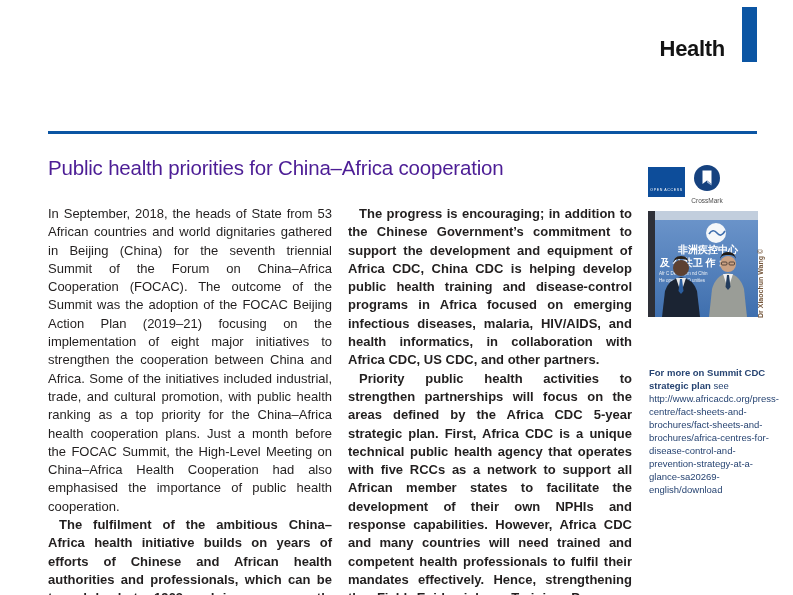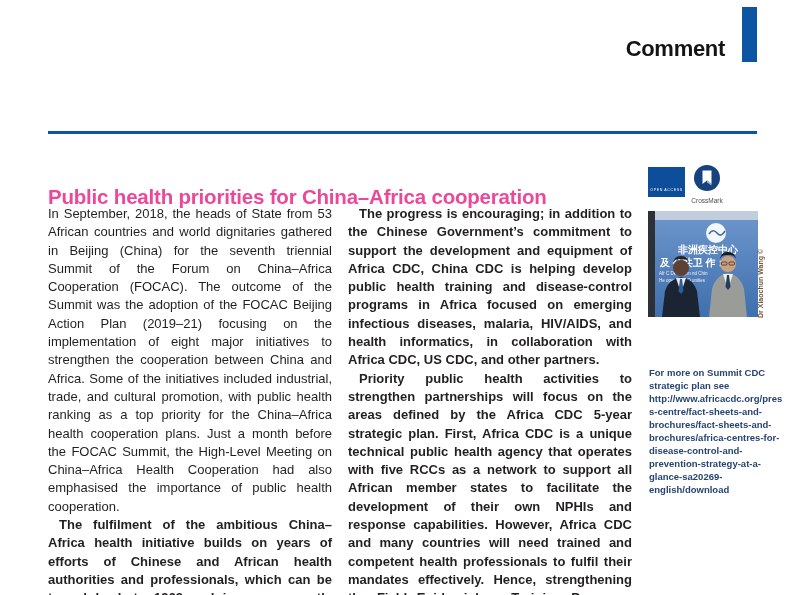--- a/index.html
+++ b/index.html
@@ -10,21 +10,21 @@
   }
   
   .accent-bar { position:absolute; left:742px; top:7px; width:15px; height:55px; background:#0b55a3; }
   .section-label {
     position:absolute; top:36px; right:68px; font-size:22px; font-weight:700;
     color:#141414; letter-spacing:-0.3px;
   }
   .header-rule { position:absolute; left:48px; top:131px; width:709px; height:3px; background:#0b55a3; }
   .article-title {
     position:absolute; left:48px; top:156px; width:590px;
-    font-size:20.5px; font-weight:700; color:#ec4899; letter-spacing:-0.2px;margin-top:29px;
+    font-size:20.5px; font-weight:400; color:#4c1d95; letter-spacing:-0.2px;
   }
   
   .oa-badge {
     position:absolute; left:648px; top:167px; width:37px; height:30px;
     background:#0d4d9a; color:#fff; text-align:center; line-height:1;
   }
   .oa-badge .oa-text { display:block; font-size:19px; font-weight:700; margin-top:1px; letter-spacing:0.5px;padding-left:38px; }
   .oa-badge .oa-sub { display:block; font-size:3.6px; letter-spacing:0.6px; margin-top:1.5px; }
   .crossmark { position:absolute; left:690px; top:164px; width:34px; text-align:center; }
   .crossmark .cm-caption { display:block; font-size:6.5px; color:#4d4d4d; margin-top:1px; }
@@ -42,29 +42,29 @@
     position:absolute; left:757px; top:318px; width:80px;
     transform:rotate(-90deg); transform-origin:0 0;
     font-size:7px; font-weight:700; color:#75573c; white-space:nowrap;
   }
   
   .margin-note {
     position:absolute; left:649px; top:366px; width:134px;
     font-size:9.5px; line-height:13px; color:#274472; font-weight:700;
     word-wrap:break-word; overflow-wrap:break-word;
   }
-  .margin-note .note-rest { font-weight:700; }
+  .margin-note .note-rest { font-weight:400; }
 </style>
 </head>
 <body>
 
 <div class="page">
 
   <div class="accent-bar"></div>
-  <div class="section-label">Comment</div>
+  <div class="section-label">Health</div>
   <div class="header-rule"></div>
 
   <h1 class="article-title">Public health priorities for China–Africa cooperation</h1>
 
   <div class="oa-badge">
     <span class="oa-text">oa</span>
     <span class="oa-sub">OPEN ACCESS</span>
   </div>
 
   <div class="crossmark">

